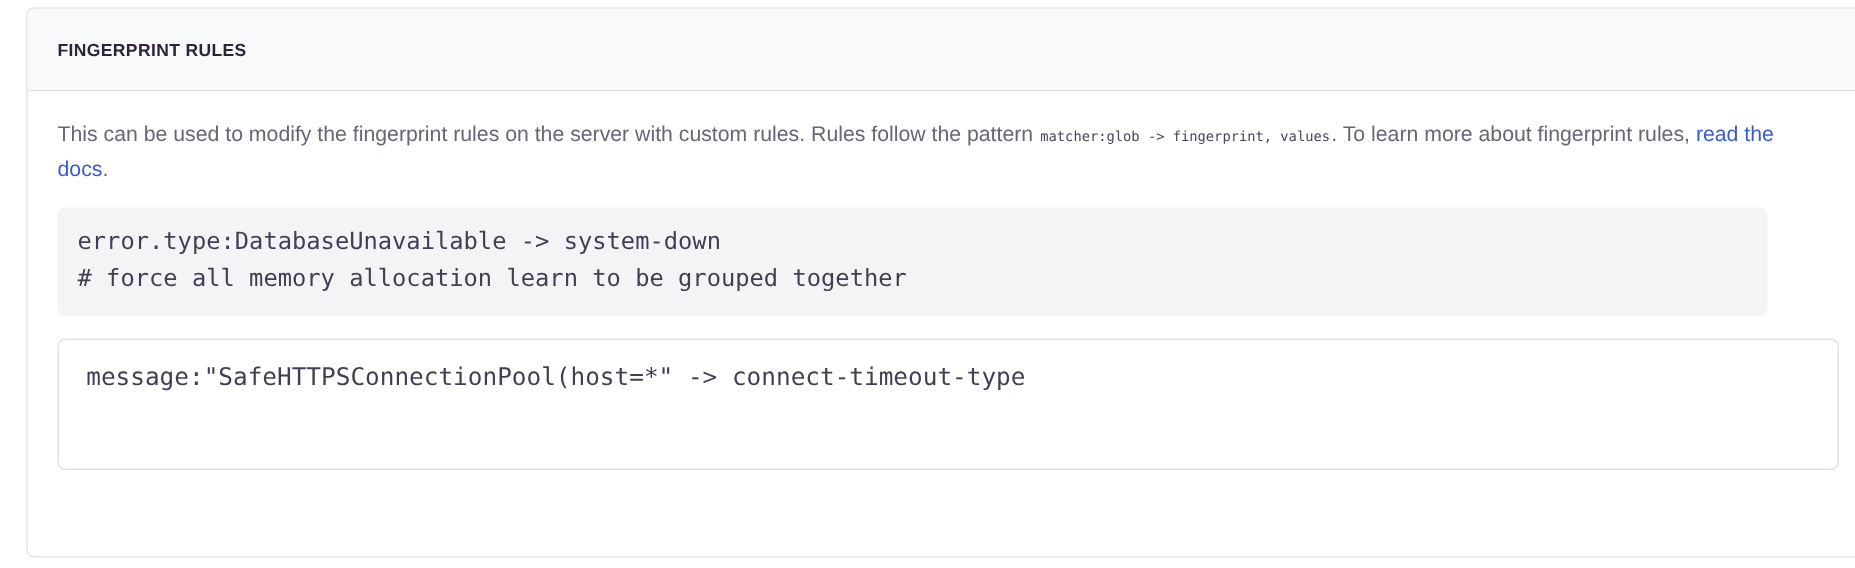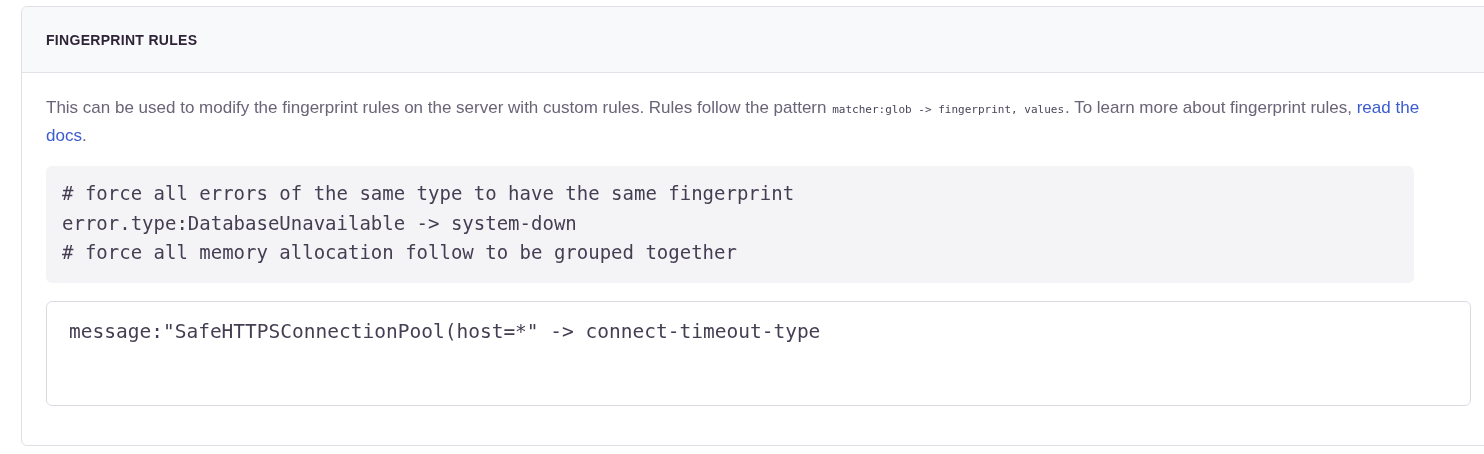--- a/index.html
+++ b/index.html
@@ -118,21 +118,20 @@
 
   <div class="panel-header">
     <div class="panel-title">FINGERPRINT RULES</div>
   </div>
 
   <div class="panel-body">
 
     <p class="description"><span>This can be used to modify the fingerprint rules on the server with custom rules. Rules follow the pattern </span><code class="inline-code">matcher:glob -&gt; fingerprint, values</code><span>. To learn more about fingerprint rules, </span><a class="doc-link" href="#">read the docs</a><span>.</span></p>
 
     <div class="code-block">
-      <div class="code-line"># force all errors of the same type to have the same fingerprint</div>
       <div class="code-line">error.type:DatabaseUnavailable -&gt; system-down</div>
-      <div class="code-line"># force all memory allocation follow to be grouped together</div>
+      <div class="code-line"># force all memory allocation learn to be grouped together</div>
     </div>
 
     <textarea class="rules-textarea" spellcheck="false" placeholder="matcher:glob -&gt; fingerprint, values" style="">message:"SafeHTTPSConnectionPool(host=*" -&gt; connect-timeout-type</textarea>
 
   </div>
 </div>
 
 </body></html>

